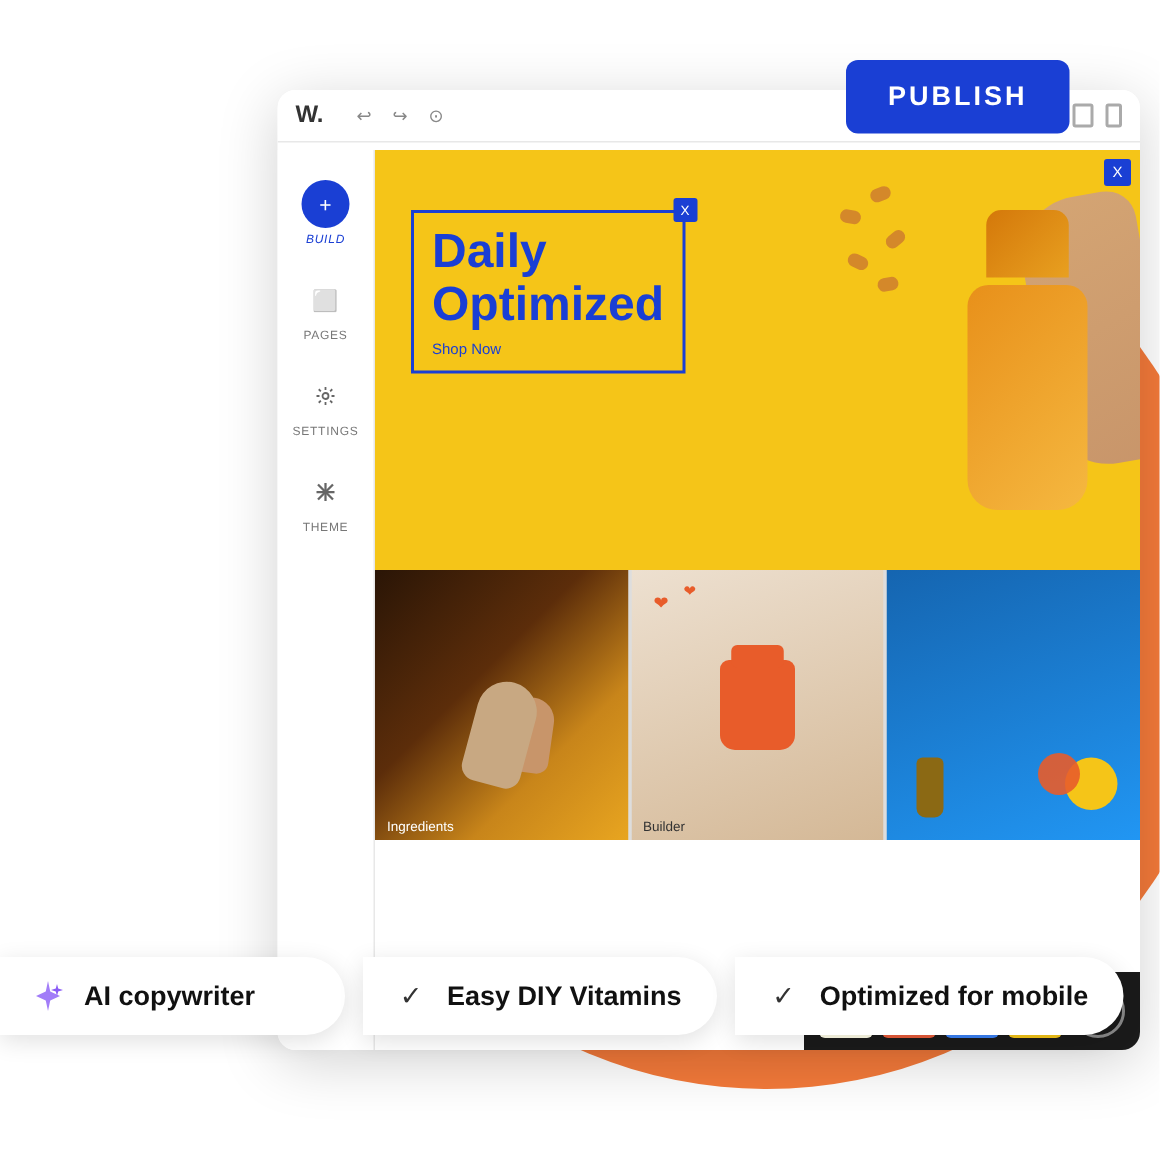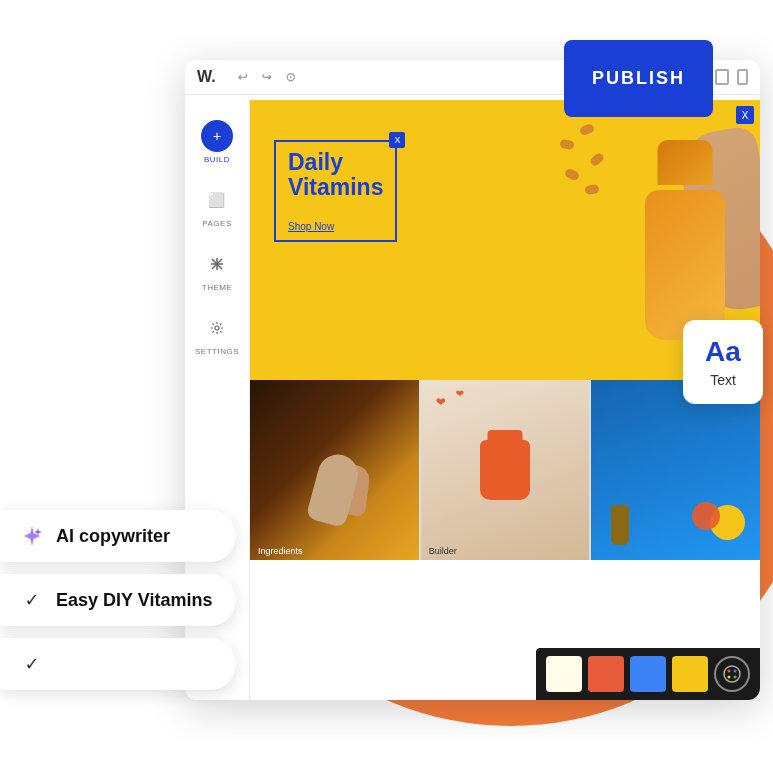--- a/index.html
+++ b/index.html
@@ -37,21 +37,21 @@
     
     .publish-btn {
       position: absolute;
       top: 40px;
       right: 60px;
       background: #1A3FD4;
       color: #fff;
       font-size: 18px;
       font-weight: 700;
       letter-spacing: 2px;
-      padding: 28px 28px;
+      padding: 14px 28px;
       border-radius: 8px;
       z-index: 20;
       border: none;
       cursor: pointer;
     }
 
     
     .browser-window {
       position: absolute;
       top: 60px;
@@ -159,20 +159,21 @@
       color: #555;
     }
     .sidebar-label {
       font-size: 8px;
       color: #777;
       letter-spacing: 0.5px;
       text-transform: uppercase;
     }
     .sidebar-item.active .sidebar-label {
       color: #1A3FD4;
+      font-style: italic;
     }
 
     
     .main-content {
       position: absolute;
       left: 65px;
       top: 40px;
       right: 0;
       bottom: 0;
       overflow: hidden;
@@ -219,30 +220,29 @@
       width: 16px;
       height: 16px;
       font-size: 9px;
       display: flex;
       align-items: center;
       justify-content: center;
       border-radius: 2px;
       cursor: pointer;
     }
     .hero-title {
-      font-size: 23px;
+      font-size: 32px;
       font-weight: 800;
       color: #1A3FD4;
       line-height: 1.1;
     }
     .hero-shop-link {
       font-size: 10px;
       color: #1A3FD4;
-      text-decoration: underline;
-      margin-top: 20px;
+      margin-top: 8px;
       display: block;
       cursor: pointer;
     }
 
     
     .image-grid {
       display: grid;
       grid-template-columns: 1fr 1fr 1fr;
       gap: 2px;
       height: 180px;
@@ -334,22 +334,23 @@
       margin-top: 4px;
     }
 
     
     .feature-pills {
       position: absolute;
       left: 0;
       bottom: 80px;
       z-index: 15;
       display: flex;
-      flex-direction: column;
+      flex-direction: row;
       gap: 12px;
+      align-items: center;
     }
     .feature-pill {
       background: #fff;
       border-radius: 0 50px 50px 0;
       padding: 14px 24px 14px 20px;
       display: flex;
       align-items: center;
       gap: 12px;
       box-shadow: 0 4px 16px rgba(0,0,0,0.12);
       min-width: 230px;
@@ -503,54 +504,54 @@
     </div>
 
     <div class="sidebar">
       <div class="sidebar-item active">
         <div class="sidebar-icon-circle">+</div>
         <span class="sidebar-label">BUILD</span>
       </div>
       <div class="sidebar-item">
         <div class="sidebar-icon-circle">⬜</div>
         <span class="sidebar-label">PAGES</span>
+      </div>
+      <div class="sidebar-item">
+        <div class="sidebar-icon-circle">
+          <svg width="14" height="14" viewBox="0 0 14 14" fill="none">
+            <circle cx="7" cy="7" r="2" stroke="#666" stroke-width="1.2"></circle>
+            <path d="M7 1v2M7 11v2M1 7h2M11 7h2M2.5 2.5l1.4 1.4M10.1 10.1l1.4 1.4M2.5 11.5l1.4-1.4M10.1 3.9l1.4-1.4" stroke="#666" stroke-width="1.2"></path>
+          </svg>
+        </div>
+        <span class="sidebar-label">SETTINGS</span>
       </div>
       <div class="sidebar-item">
         <div class="sidebar-icon-circle">
           <svg width="14" height="14" viewBox="0 0 14 14" fill="none">
             <line x1="1" y1="7" x2="13" y2="7" stroke="#666" stroke-width="1.5"></line>
             <line x1="7" y1="1" x2="7" y2="13" stroke="#666" stroke-width="1.5"></line>
             <line x1="2" y1="2" x2="12" y2="12" stroke="#666" stroke-width="1.5"></line>
             <line x1="12" y1="2" x2="2" y2="12" stroke="#666" stroke-width="1.5"></line>
           </svg>
         </div>
         <span class="sidebar-label">THEME</span>
       </div>
-      <div class="sidebar-item">
-        <div class="sidebar-icon-circle">
-          <svg width="14" height="14" viewBox="0 0 14 14" fill="none">
-            <circle cx="7" cy="7" r="2" stroke="#666" stroke-width="1.2"></circle>
-            <path d="M7 1v2M7 11v2M1 7h2M11 7h2M2.5 2.5l1.4 1.4M10.1 10.1l1.4 1.4M2.5 11.5l1.4-1.4M10.1 3.9l1.4-1.4" stroke="#666" stroke-width="1.2"></path>
-          </svg>
-        </div>
-        <span class="sidebar-label">SETTINGS</span>
-      </div>
     </div>
 
     <div class="main-content">
 
       <div class="hero-section">
 
         <div class="hero-close">X</div>
 
         <div class="hero-text-box">
           <div class="hero-text-close">X</div>
           <div class="hero-title">
             <span>Daily</span><br>
-            <span>Vitamins</span>
+            <span>Optimized</span>
           </div>
           <a class="hero-shop-link">Shop Now</a>
         </div>
 
         <div class="hero-img-area">
 
           <div class="scatter-pills">
             <div class="sp" style="top:5px;left:30px;transform:rotate(-20deg);"></div>
             <div class="sp" style="top:20px;left:10px;transform:rotate(10deg);"></div>
             <div class="sp" style="top:35px;left:40px;transform:rotate(-40deg);"></div>
@@ -615,37 +616,34 @@
             <circle cx="13" cy="7" r="1.5" fill="#3B82F6"></circle>
             <circle cx="7" cy="13" r="1.5" fill="#F5C518"></circle>
             <circle cx="13" cy="13" r="1.5" fill="#4CAF50"></circle>
             <circle cx="10" cy="10" r="2" fill="#1A1A1A"></circle>
           </svg>
         </div>
       </div>
     </div>
   </div>
 
-  <div class="text-tooltip">
-    <div class="text-tooltip-aa">Aa</div>
-    <div class="text-tooltip-label">Text</div>
-  </div>
 
   <div class="feature-pills">
     <div class="feature-pill">
       <div class="feature-pill-icon ai">
         <svg width="24" height="24" viewBox="0 0 24 24" fill="none">
           <path d="M12 2L13.5 9L20 12L13.5 15L12 22L10.5 15L4 12L10.5 9Z" fill="#8B5CF6" opacity="0.8"></path>
           <path d="M18 4L18.8 7L22 8L18.8 9L18 12L17.2 9L14 8L17.2 7Z" fill="#8B5CF6"></path>
         </svg>
       </div>
       <span class="feature-pill-text">AI copywriter</span>
     </div>
     <div class="feature-pill">
       <div class="feature-pill-icon check">✓</div>
       <span class="feature-pill-text">Easy DIY Vitamins</span>
     </div>
     <div class="feature-pill">
       <div class="feature-pill-icon check">✓</div>
+      <span class="feature-pill-text">Optimized for mobile</span>
     </div>
   </div>
 
 </div>
 
 </body></html>

